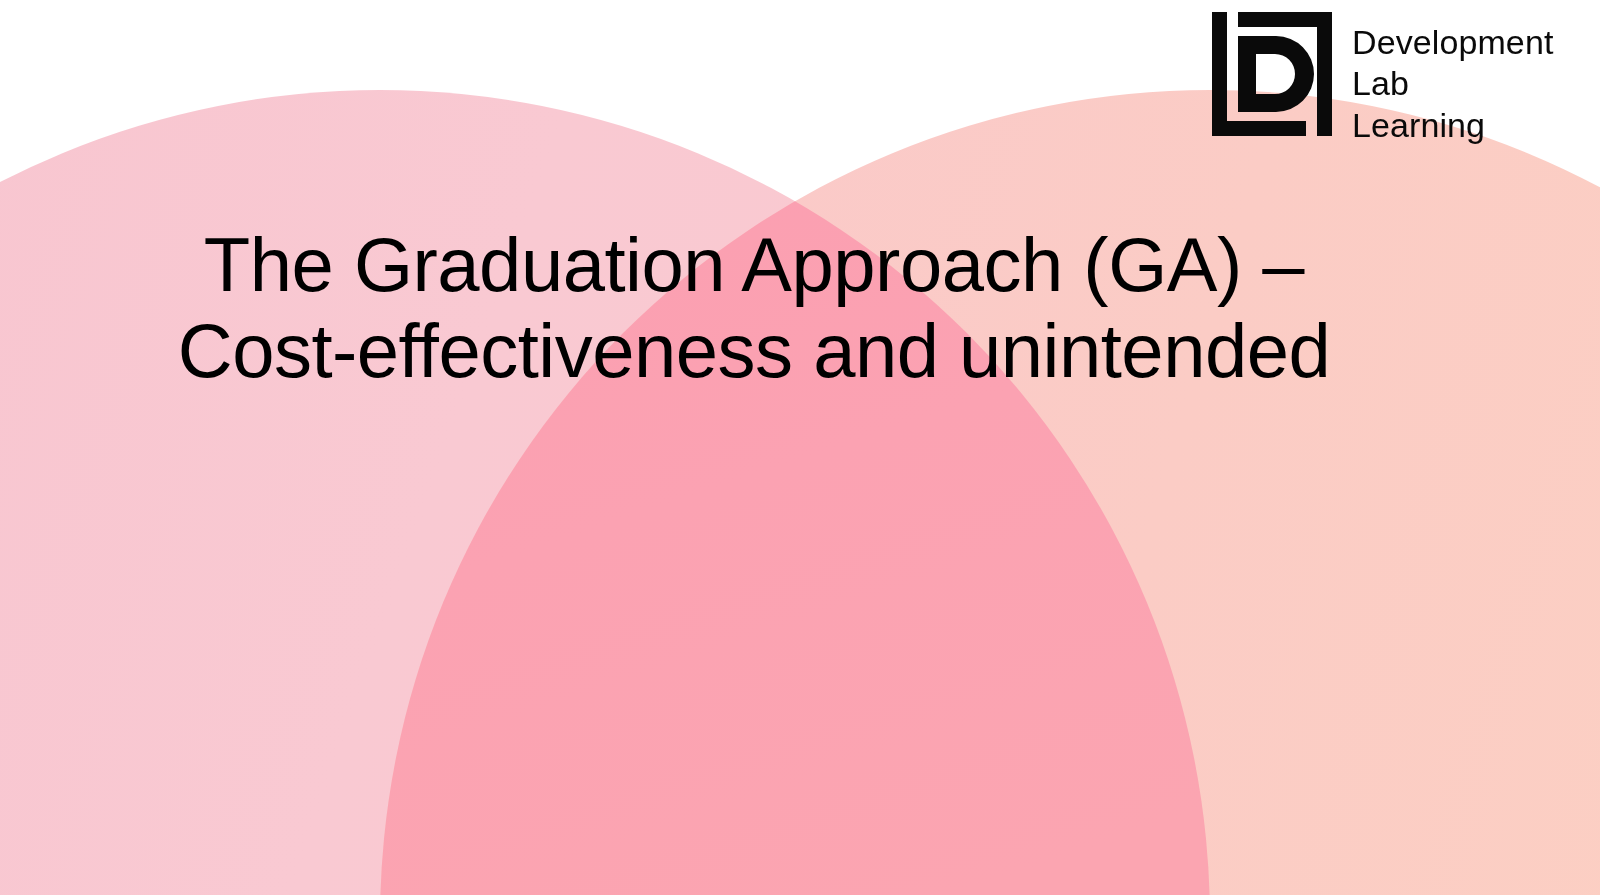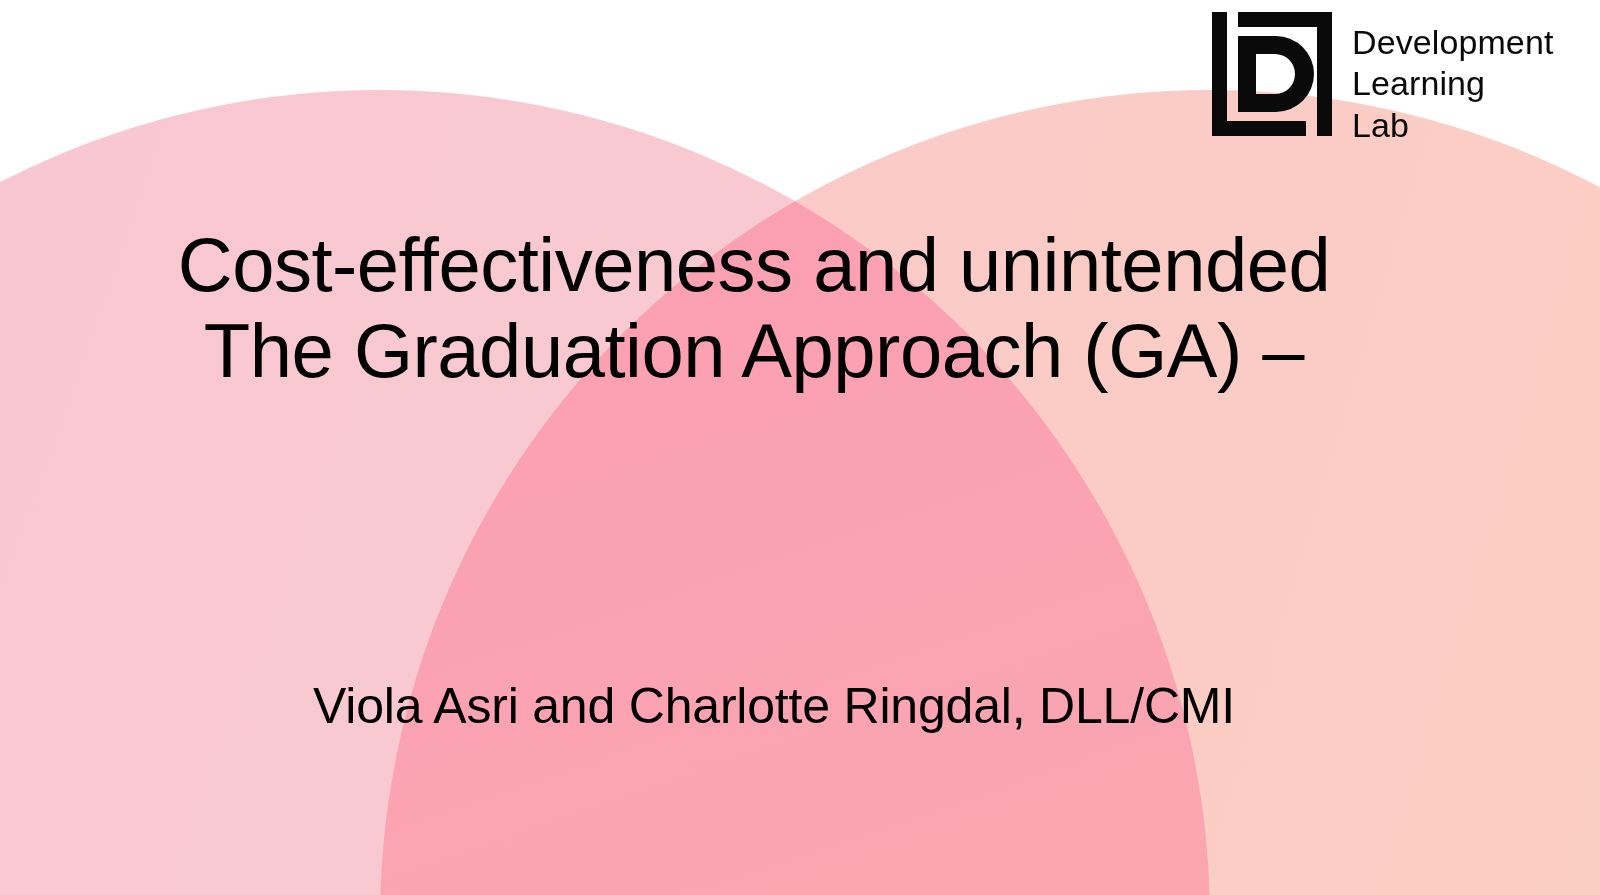--- a/index.html
+++ b/index.html
@@ -168,27 +168,26 @@
         <rect x="4" y="4" width="15" height="124"></rect>
         <rect x="4" y="113" width="94" height="15"></rect>
 
         <rect x="30" y="28" width="18" height="76"></rect>
 
         <path d="M44 28 H68 A38 38 0 0 1 68 104 H44 V86 H67 A20 20 0 0 0 67 46 H44 Z"></path>
       </g>
     </svg>
     <div class="logo-text">
       <span>Development</span>
+      <span>Lab</span>
       <span>Learning</span>
-      <span>Lab</span>
     </div>
   </div>
 
   <div class="content">
     <h1 class="deck-title">
+      <span style="display: block;">The Graduation Approach (GA) –</span>
       <span style="display: block;">Cost-effectiveness and unintended</span>
-      <span style="display: block;">The Graduation Approach (GA) –</span>
     </h1>
 
-    <p class="deck-authors">Viola Asri and Charlotte Ringdal, DLL/CMI</p>
   </div>
 
 </div>
 
 </body></html>

